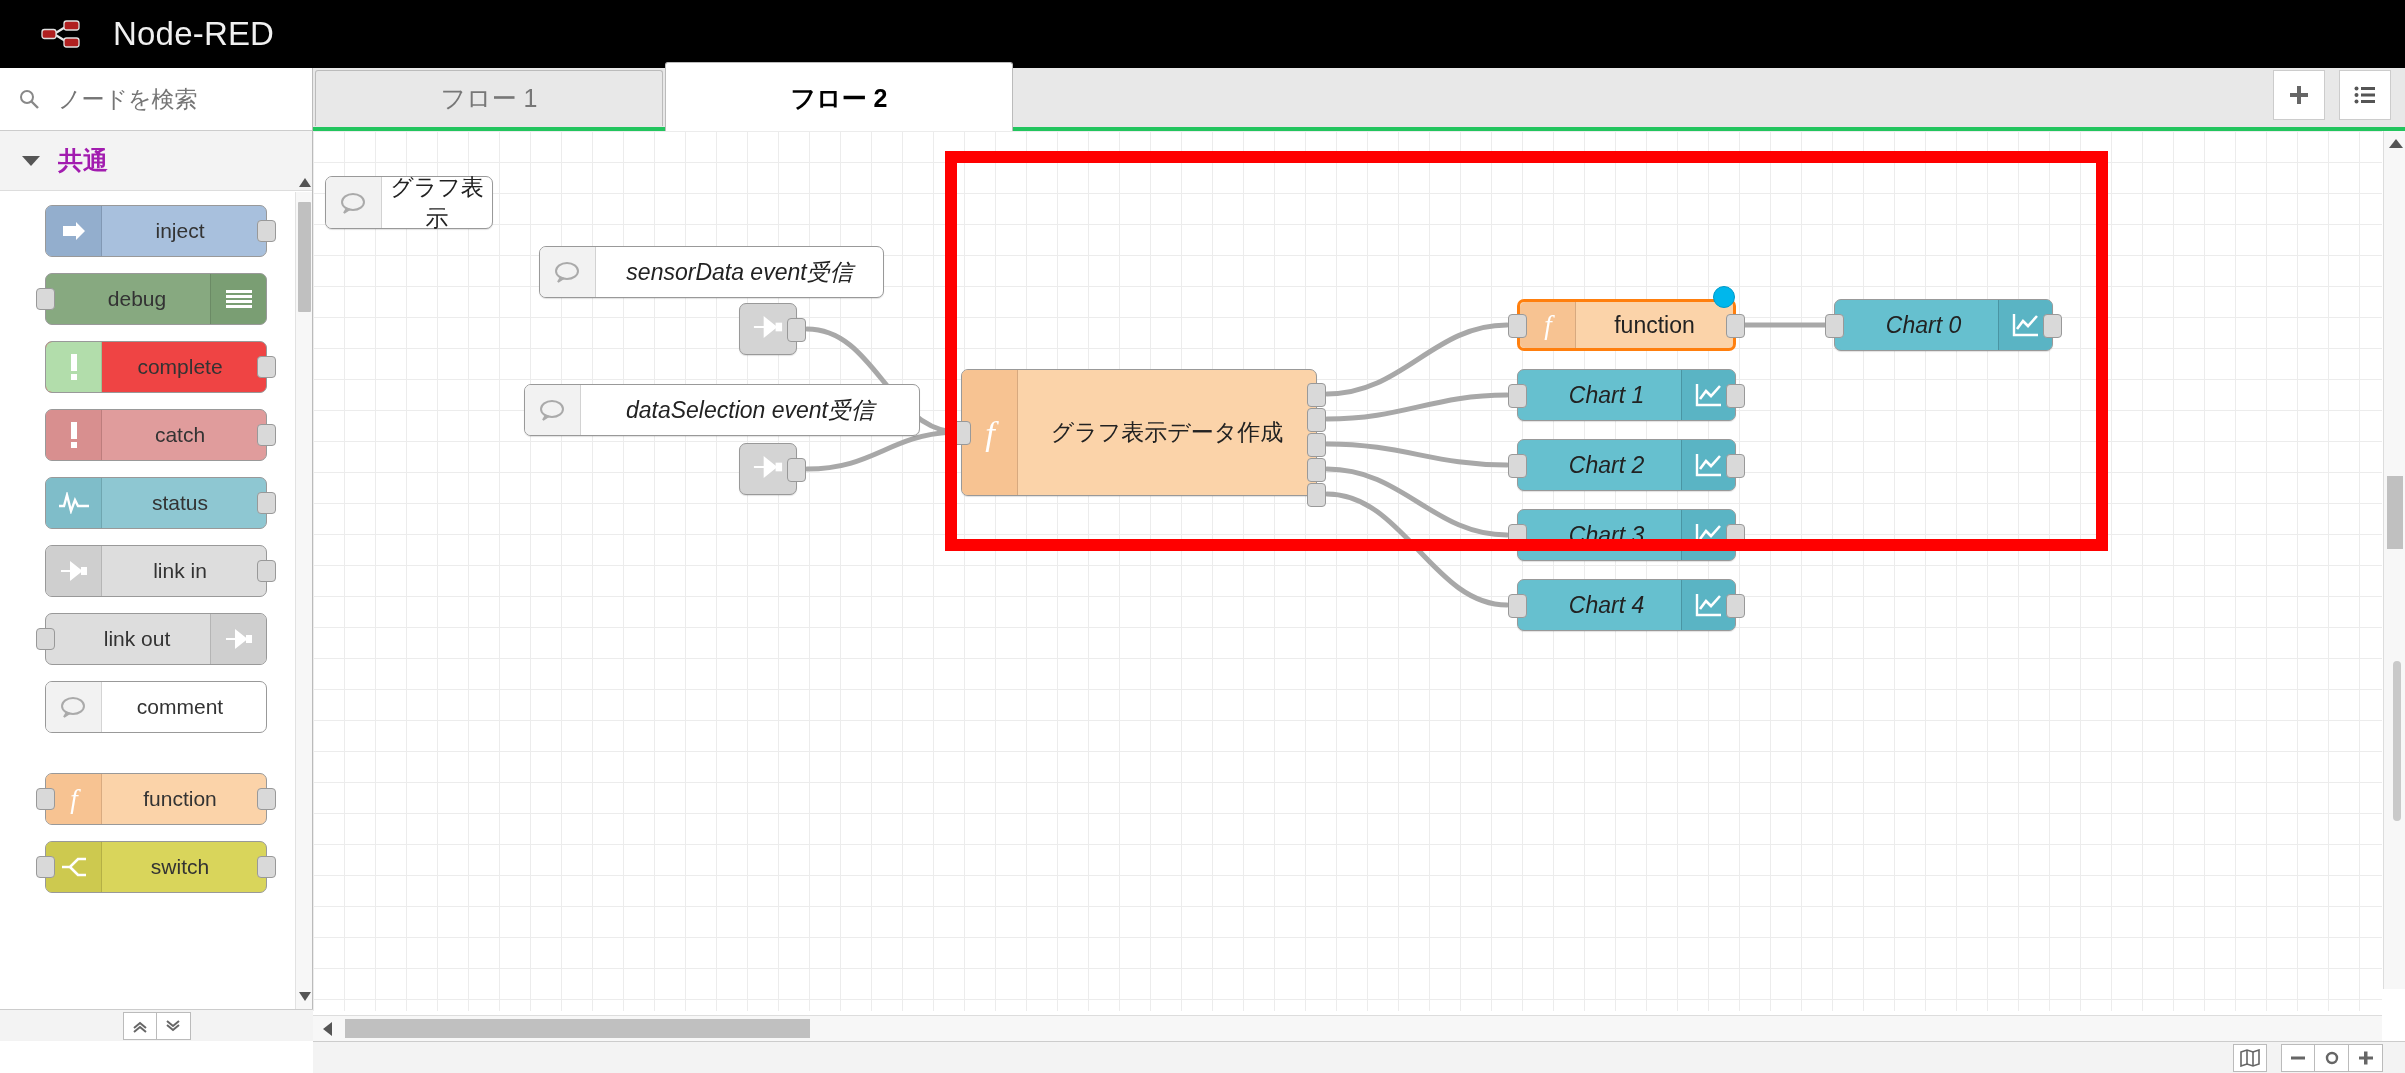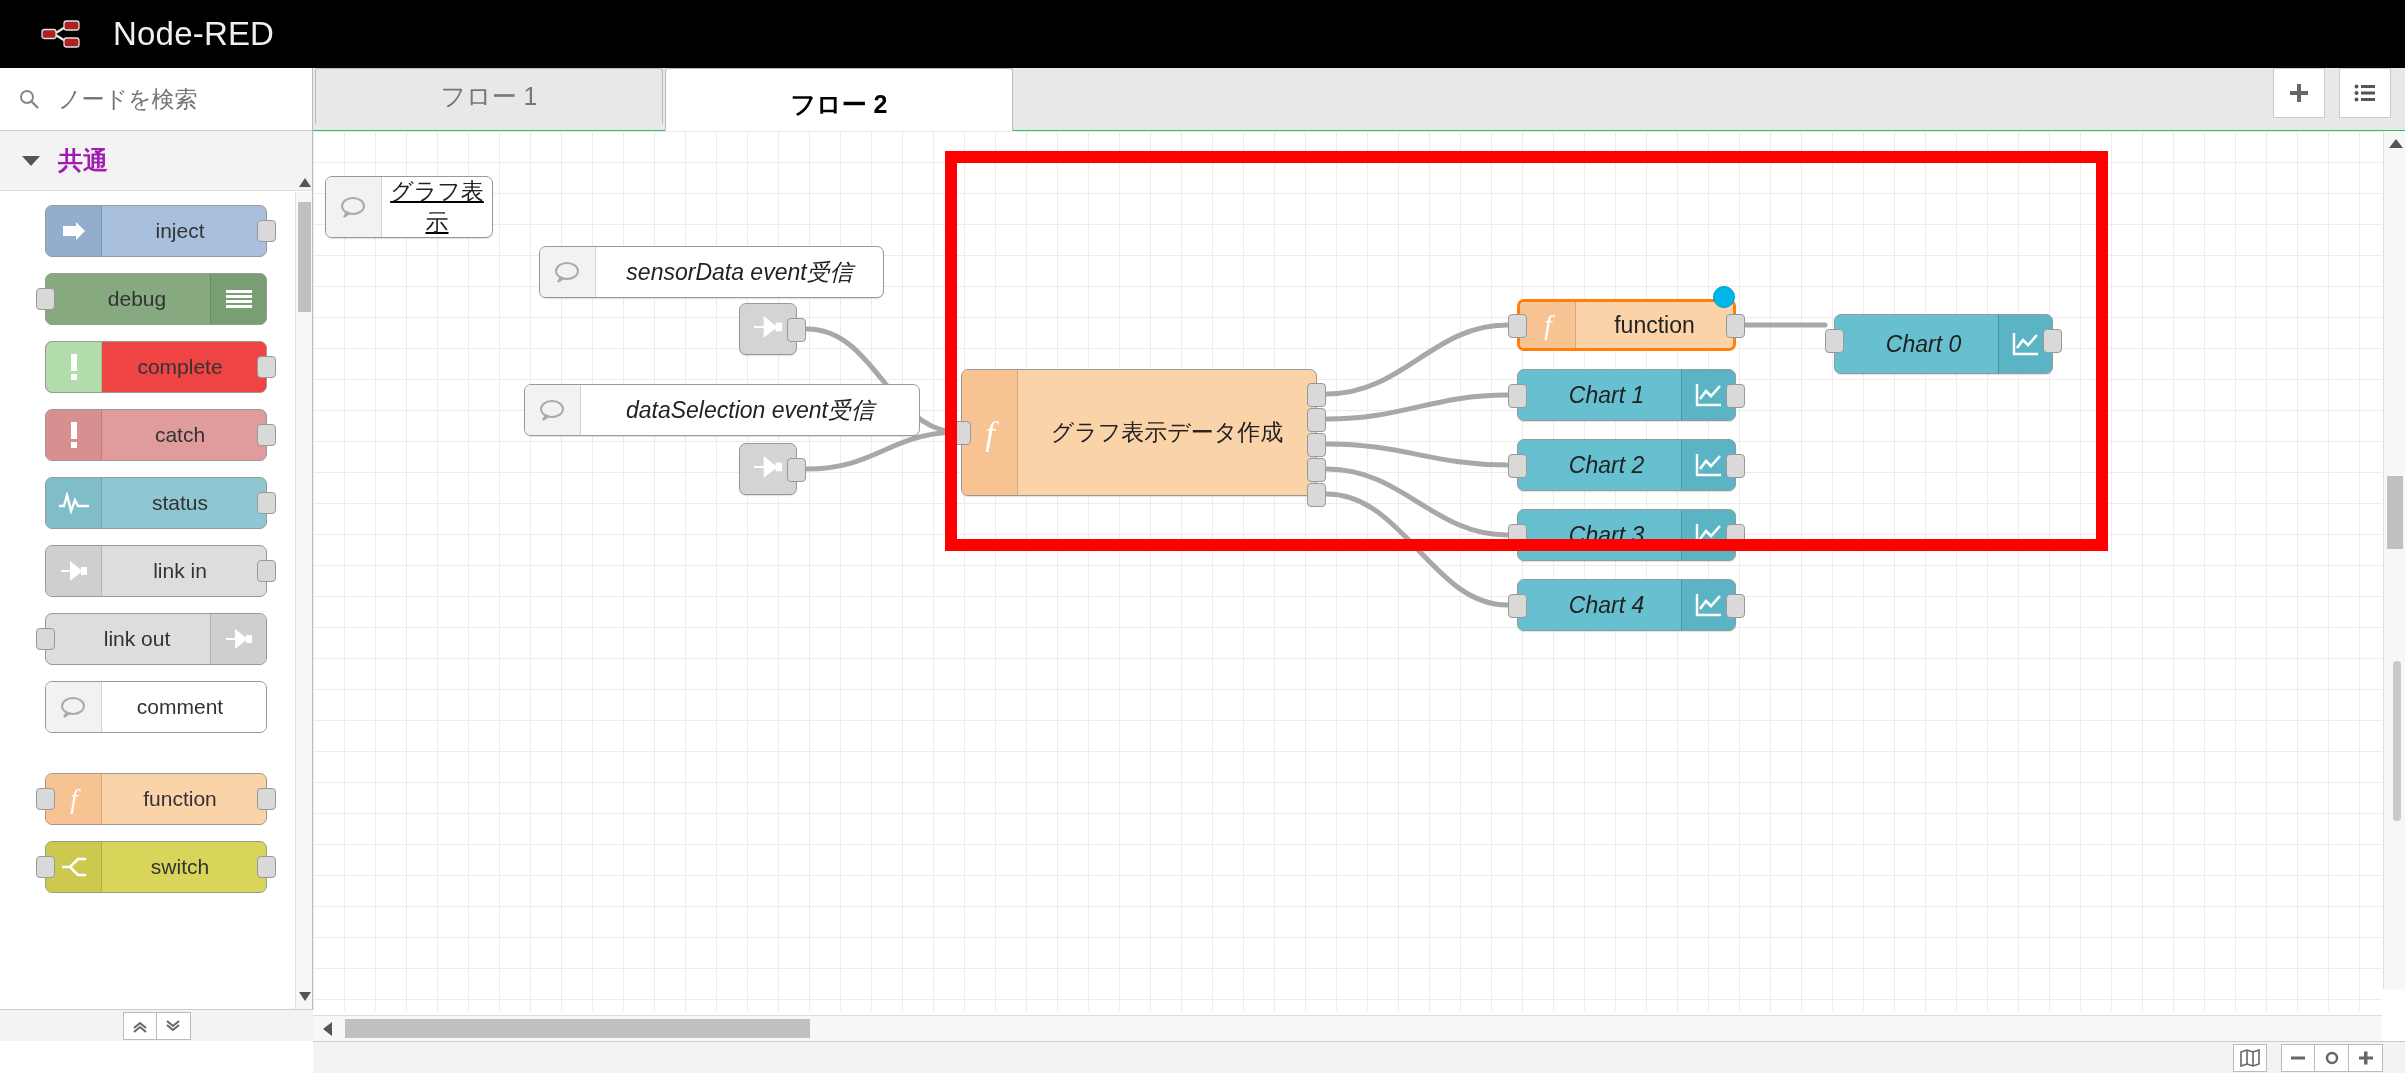--- a/index.html
+++ b/index.html
@@ -120,22 +120,22 @@
   }
   .pf-btn {
     width: 34px; height: 28px; border: 1px solid #bbb; background: #fff;
     display: flex; align-items: center; justify-content: center; cursor: pointer;
   }
   .pf-btn + .pf-btn { border-left: none; }
 
   
   #tabbar {
     position: absolute; left: 313px; top: 68px; width: 2092px; height: 63px;
-    background: #e8e8e8; border-bottom: 1px solid #22c55e;
-    display: flex; align-items: flex-start;
+    background: #e8e8e8; border-bottom: 4px solid #22c55e;
+    display: flex; align-items: center;
   }
   .tab {
     height: 56px; min-width: 348px; display: flex; align-items: center;
     justify-content: center; cursor: pointer; margin-left: 2px;
     border: 1px solid #bbb; border-bottom: none; border-radius: 3px 3px 0 0;
     font-size: 25px;
   }
   .tab.inactive { background: #e8e8e8; color: #777; }
   .tab.active { background: #fff; color: #000; font-weight: bold; height: 72px; }
   #tab-actions { margin-left: auto; display: flex; align-items: center; padding-bottom: 6px; }
@@ -435,21 +435,21 @@
         <path d="M1014 313 C 1090 313, 1120 334, 1194 334"></path>
 
         <path d="M1014 338 C 1090 338, 1120 404, 1194 404"></path>
 
         <path d="M1014 363 C 1090 363, 1120 474, 1194 474"></path>
 
         <path d="M1432 194 L 1512 194"></path>
       </g>
     </svg>
 
-    <div class="fnode" style="left:12px; top:45px; width:168px; height:62px;text-decoration:underline;">
+    <div class="fnode" style="left:12px; top:45px; width:168px; height:53px;">
       <div class="body" style="background:#ffffff">
         <div class="icn-l" style="background:#f2f2f2">
           <svg width="30" height="24" viewBox="0 0 30 24">
               <ellipse cx="14" cy="11" rx="11" ry="8" fill="none" stroke="#aaa" stroke-width="2"></ellipse>
               <path d="M8 17 L5 22 L11 18" fill="none" stroke="#aaa" stroke-width="2"></path>
             </svg>
         </div>
         <span class="lbl">グラフ表示</span>
       </div>
     </div>
@@ -526,21 +526,21 @@
               <text x="13" y="25" font-size="27" font-family="'Liberation Serif',serif" font-style="italic" fill="#fff" text-anchor="middle">f</text>
             </svg>
         </div>
         <span class="lbl">function</span>
         <div class="fport" style="left:-12px; top:12px;"></div>
         <div class="fport" style="right:-12px; top:12px;"></div>
         <div class="status-dot" style="right:-2px; top:-16px;"></div>
       </div>
     </div>
 
-    <div class="fnode" style="left:1521px; top:183px; width:219px; height:60px;">
+    <div class="fnode" style="left:1521px; top:168px; width:219px; height:52px;">
       <div class="body" style="background:#66c0cf">
         <span class="lbl italic" style="padding-left:14px">Chart 0</span>
         <div class="icn-r" style="background:#5ab4c4">
           <svg width="30" height="26" viewBox="0 0 30 26">
               <path d="M3 2v21h24" fill="none" stroke="#fff" stroke-width="2.4"></path>
               <polyline points="6,17 12,9 17,14 26,4" fill="none" stroke="#fff" stroke-width="2.6"></polyline>
             </svg>
         </div>
         <div class="fport" style="left:-10px; top:14px;"></div>
         <div class="fport" style="right:-10px; top:14px;"></div>

